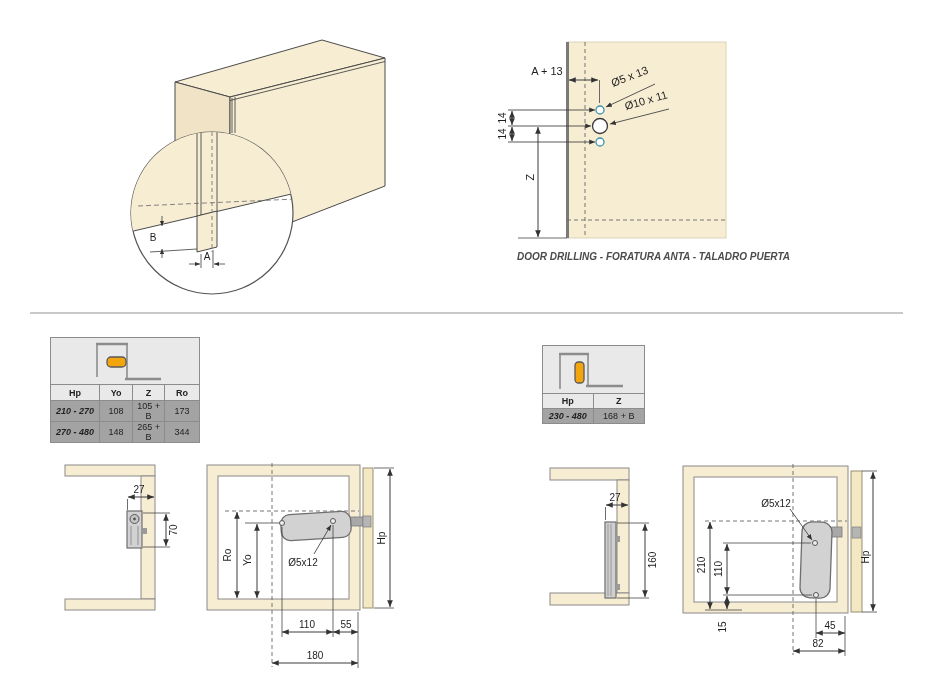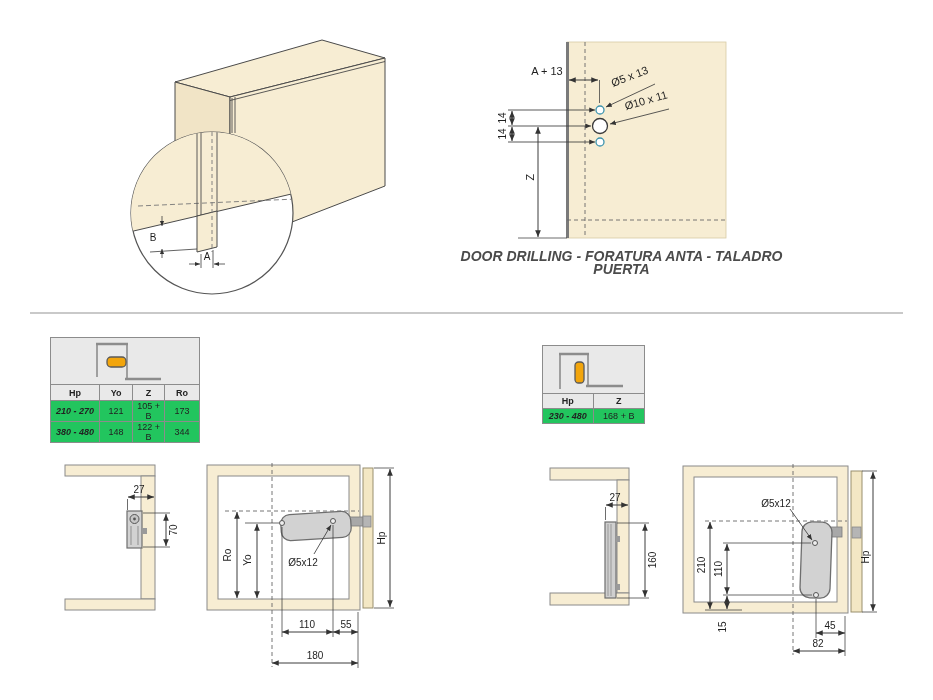--- a/index.html
+++ b/index.html
@@ -2,28 +2,28 @@
 <html><head>
 <meta charset="utf-8">
 <style>
   html,body{margin:0;padding:0;background:#fff;}
   #canvas{position:relative;width:933px;height:700px;background:#fff;overflow:hidden;
           font-family:"Liberation Sans",sans-serif;}
   #linework{position:absolute;left:0;top:0;}
   .dim{font-size:10px;fill:#1e1e1e;}
   .dimbig{font-size:11px;fill:#1e1e1e;}
   .divider{position:absolute;left:30px;top:312px;width:873px;height:2px;background:#c9c9c9;}
-  .caption{position:absolute;left:444px;top:250px;width:355px;text-align:center;
-           font-size:14px;font-weight:bold;font-style:italic;color:#4b4b4b;line-height:13px;}
+  .caption{position:absolute;left:476px;top:250px;width:355px;text-align:center;
+           font-size:10px;font-weight:bold;font-style:italic;color:#4b4b4b;line-height:13px;}
   table.spec{position:absolute;border-collapse:collapse;background:#fff;
              font-size:9px;color:#222;}
   table.spec td,table.spec th{border:1px solid #8c8c8c;text-align:center;padding:0;}
   table.spec .pict{background:#e9e9e9;}
   table.spec th{background:#e9e9e9;font-weight:bold;height:15px;}
-  table.spec td{height:16px;background:#22c55e;}
+  table.spec td{height:16px;background:#a3a3a3;}
   table.spec td.hpcol{font-weight:bold;font-style:italic;}
   #table-left{left:50px;top:337px;width:150px;}
   #table-right{left:542px;top:345px;width:103px;}
 </style>
 </head>
 <body>
 
 <div id="canvas">
 
 <svg id="linework" width="933" height="700" viewBox="0 0 933 700">
@@ -253,28 +253,28 @@
     </td>
   </tr>
   <tr>
     <th style="width:50px">Hp</th>
     <th style="width:33px">Yo</th>
     <th style="width:32px">Z</th>
     <th style="width:35px">Ro</th>
   </tr>
   <tr>
     <td class="hpcol">210 - 270</td>
-    <td>121</td>
+    <td>108</td>
     <td>105 + B</td>
     <td>173</td>
   </tr>
   <tr>
-    <td class="hpcol">380 - 480</td>
+    <td class="hpcol">270 - 480</td>
     <td>148</td>
-    <td>122 + B</td>
+    <td>265 + B</td>
     <td>344</td>
   </tr>
 </tbody>
     </table>
 
 <table class="spec" id="table-right">
   <tbody>
         <tr>
     <td class="pict" colspan="2" style="height:47px;">
       <svg width="101" height="45">

